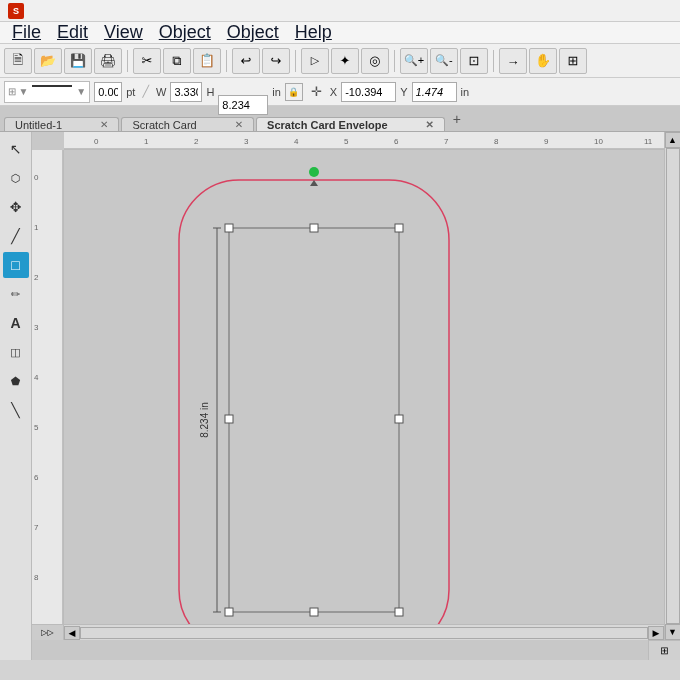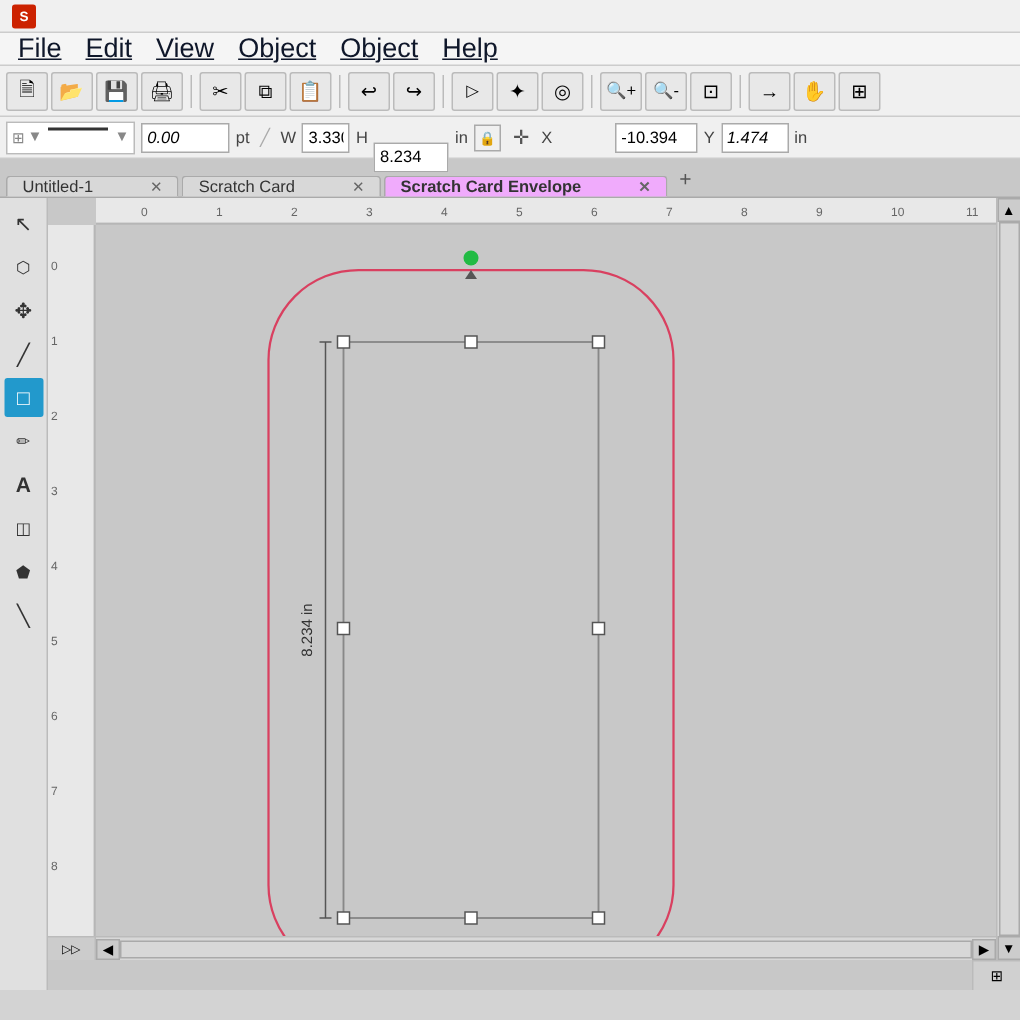--- a/index.html
+++ b/index.html
@@ -99,21 +99,21 @@
       border-bottom: none;
       border-radius: 3px 3px 0 0;
       display: flex; align-items: center;
       cursor: pointer;
       font-size: 11px;
       margin-right: 2px;
       color: #333;
       gap: 32px;
     }
     .tab.active {
-      background: #f0abfc;
+      background: #e5e5e5;
       font-weight: bold;
       margin-top: 36px;
     }
     .tab .close-x {
       margin-left: 6px;
       font-size: 10px;
       color: #666;
       cursor: pointer;
     }
     .tab-add {
@@ -312,32 +312,32 @@
   <div class="tb-btn">⊞</div>
 </div>
 
 <div id="propbar">
   <div style="display:flex;align-items:center;gap:2px;border:1px solid #bbb;padding:1px 3px;background:#fff;height:22px;">
     <span style="font-size:10px;color:#888">⊞</span>
     <span style="font-size:10px;color:#888">▼</span>
     <span style="width:40px;height:14px;display:inline-block;border-top:2px solid #333;vertical-align:middle;margin:0 2px;"></span>
     <span style="font-size:10px;color:#888">▼</span>
   </div>
-  <input class="prop-input" value="0.00" style="width: 59px; font-style: italic;">
+  <input class="prop-input" value="0.00" style="width: 28px;">
   <span class="prop-label">pt</span>
   <span style="margin:0 3px;color:#aaa">╱</span>
   <span class="prop-label">W</span>
   <input class="prop-input" value="3.330" style="width: 32px;">
   <span class="prop-label">H</span>
   <input class="prop-input" value="8.234" style="width: 50px; margin-top: 27px;">
   <span class="prop-label">in</span>
   <div style="width:18px;height:18px;border:1px solid #aaa;display:flex;align-items:center;justify-content:center;font-size:9px;cursor:pointer;">🔒</div>
   <span style="margin:0 4px;font-size:13px;color:#555">✛</span>
   <span class="prop-label">X</span>
-  <input class="prop-input" value="-10.394" style="width: 55px; margin-left: 38px;">
+  <input class="prop-input" value="-10.394" style="width: 55px;">
   <span class="prop-label">Y</span>
   <input class="prop-input" value="1.474" style="width: 45px; font-style: italic;">
   <span class="prop-label">in</span>
 </div>
 
 <div id="tabbar">
   <div class="tab">
     <span>Untitled-1</span>
     <span class="close-x">✕</span>
   </div>

